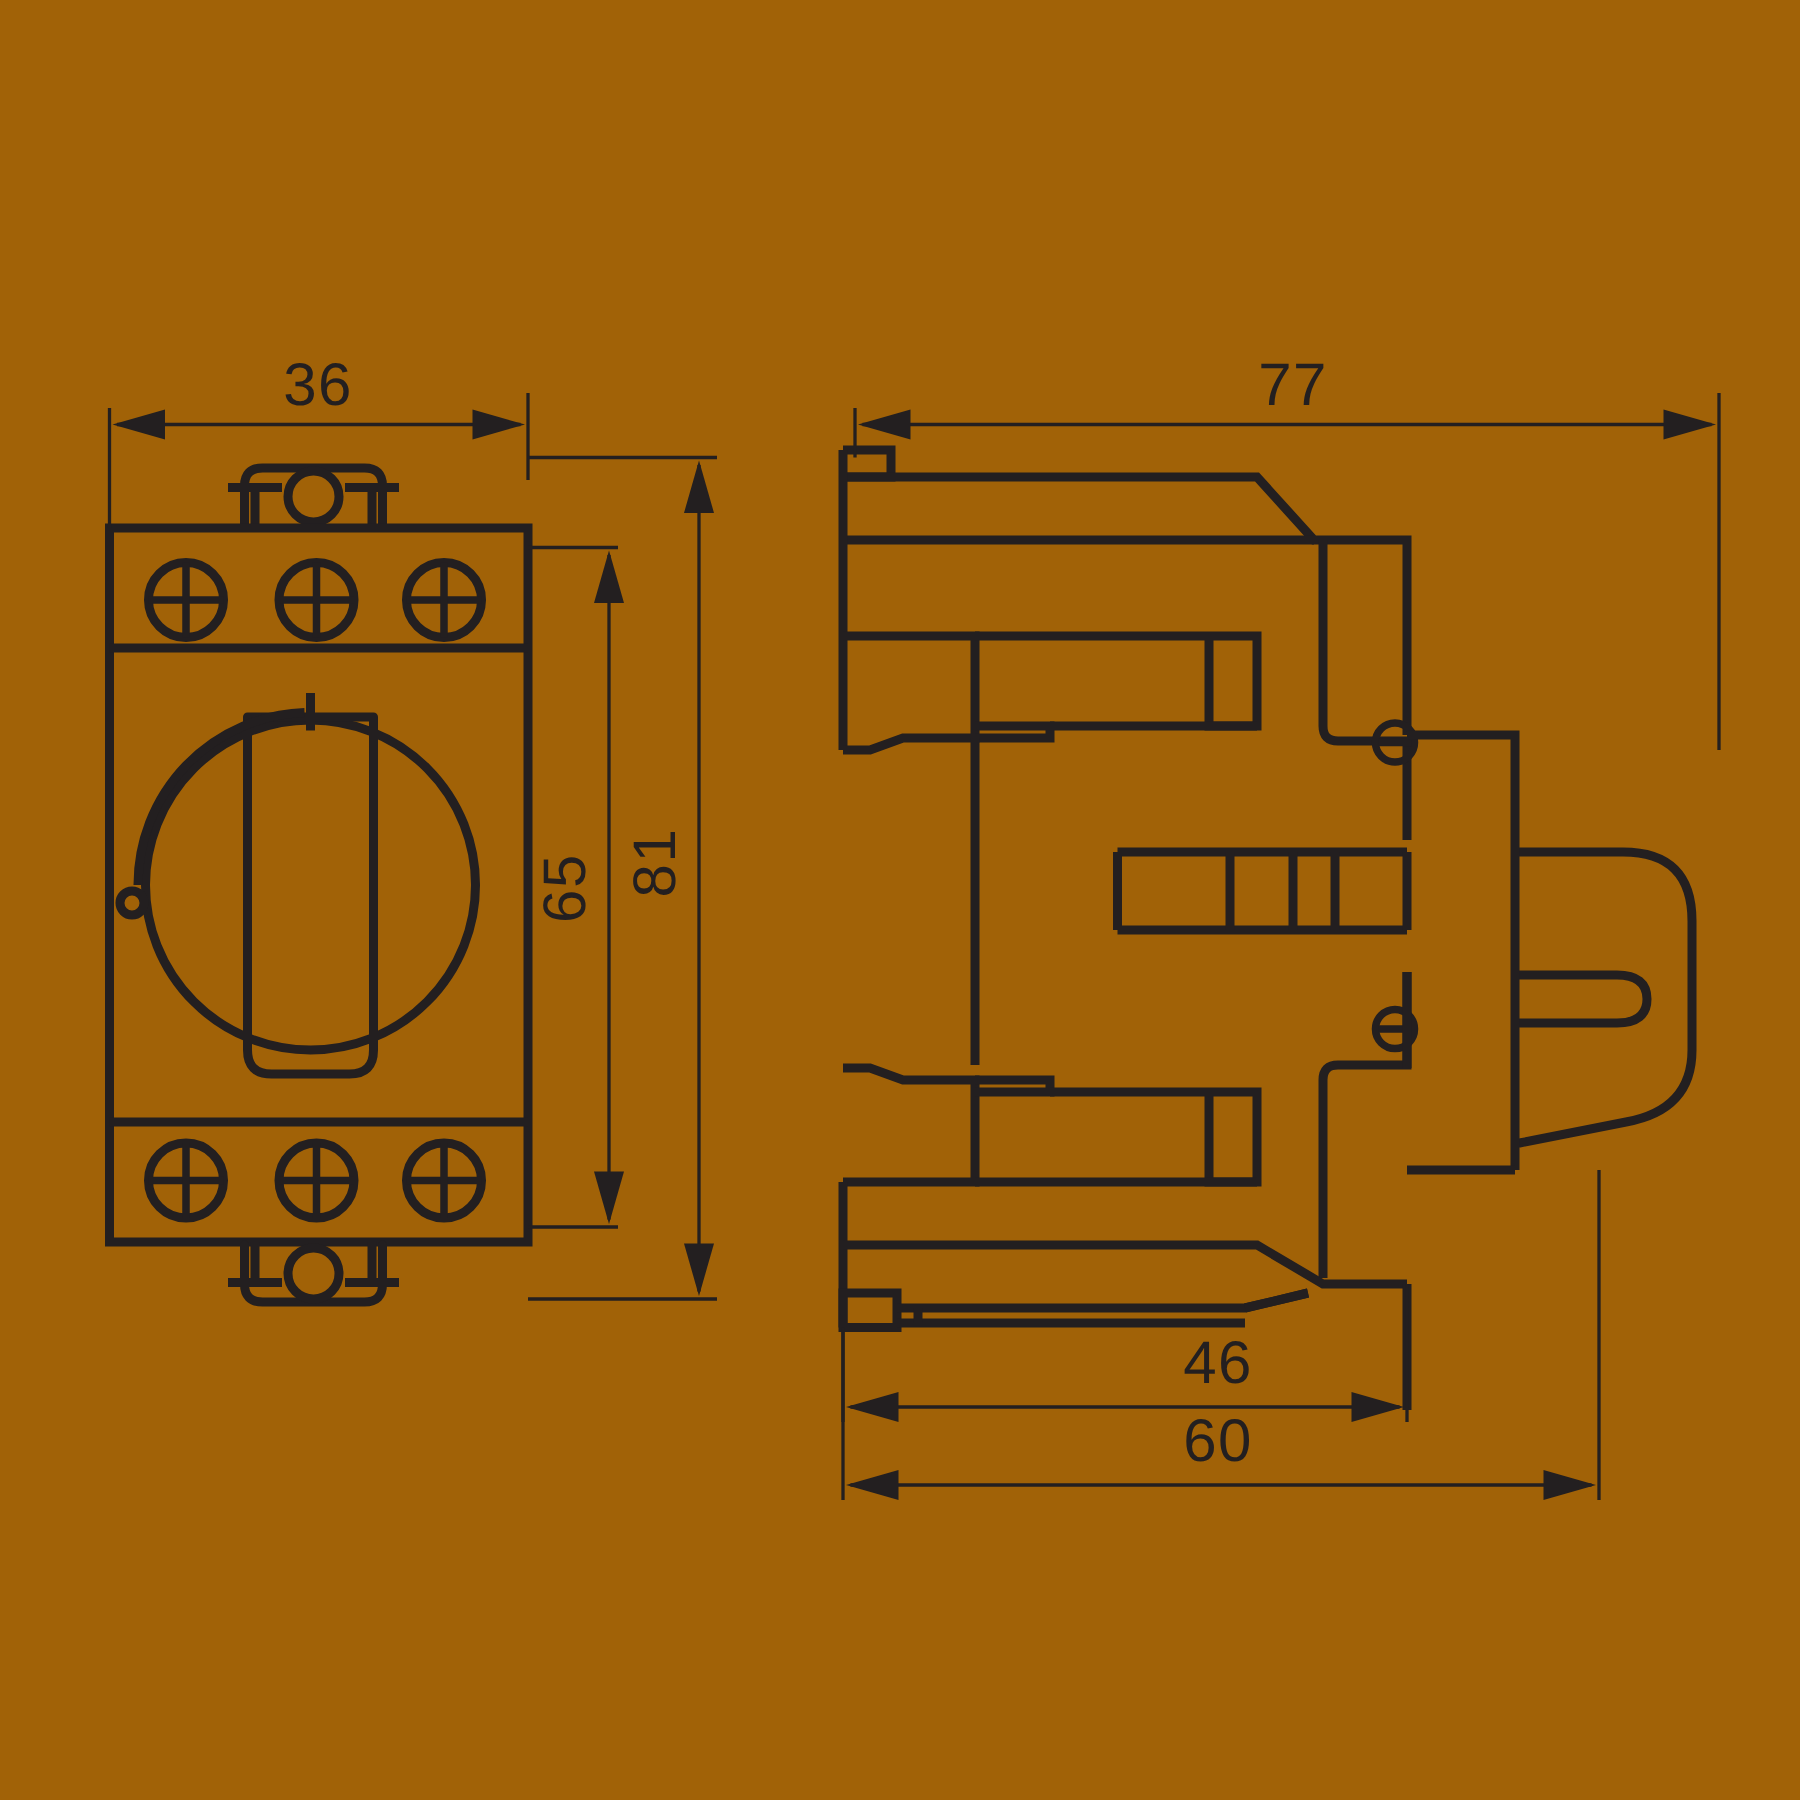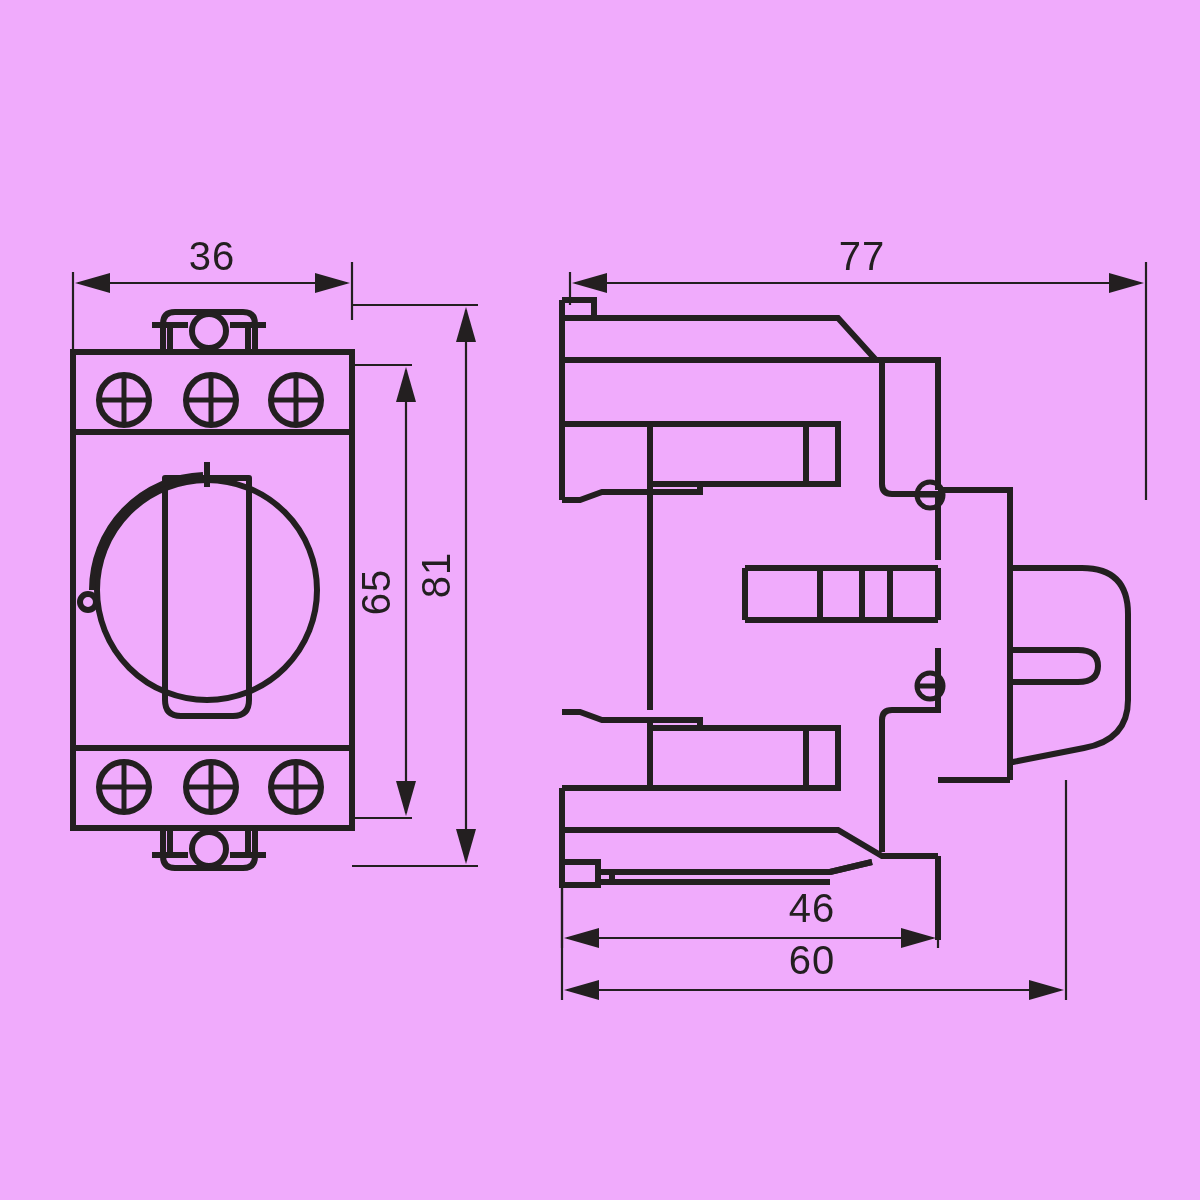--- a/index.html
+++ b/index.html
@@ -11,21 +11,21 @@
   body {
     width: 1200px;
     height: 1200px;
     overflow: hidden;
     font-family: "Liberation Sans", sans-serif;
   }
   #drawing-root {
     position: relative;
     width: 1200px;
     height: 1200px;
-    background: #f0abfc;
+    background: #a16207;
   }
   svg.tech-drawing {
     display: block;
     width: 1200px;
     height: 1200px;
   }
   
   .outline {
     fill: none;
     stroke: #231f20;

